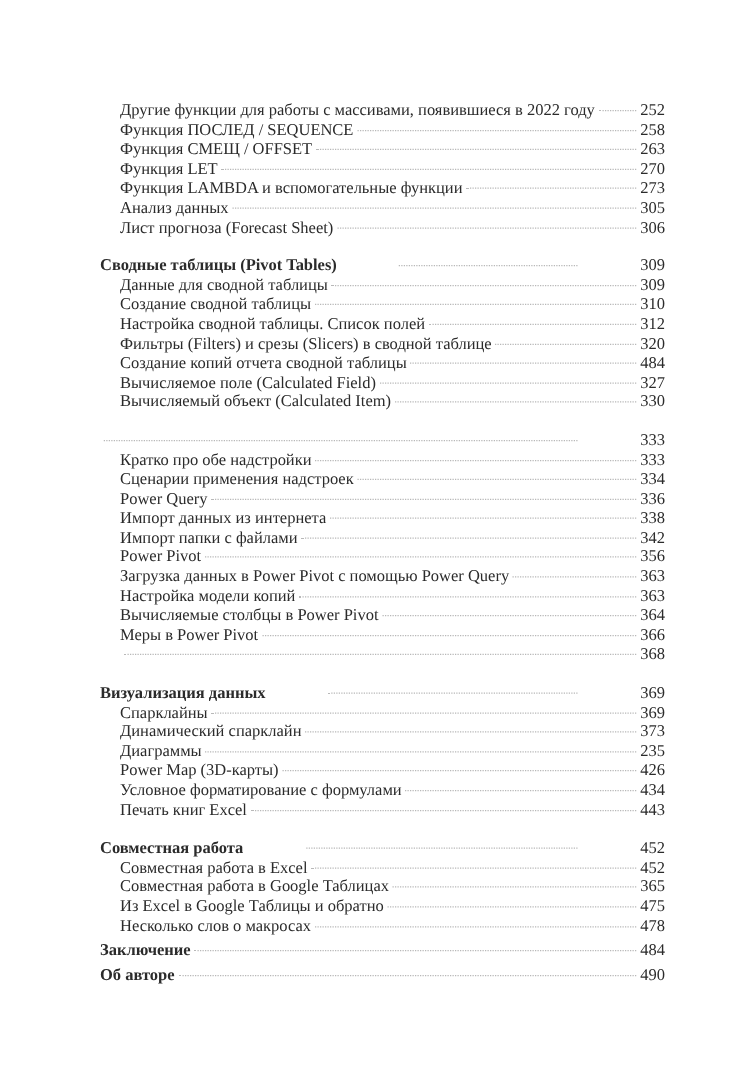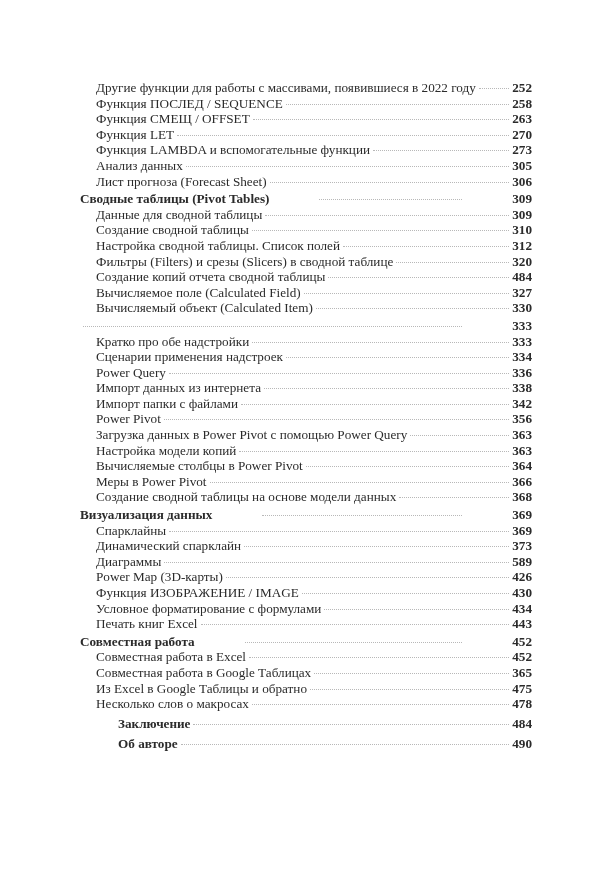--- a/index.html
+++ b/index.html
@@ -7,28 +7,28 @@
   .page {
     position: absolute; left: 80px; top: 80px; width: 452px;
     font-family: "Liberation Serif", "DejaVu Serif", serif;
     font-size: 13.2px; color: #2b2b2b;
   }
   .row {
     display: flex; align-items: baseline; height: 15.6px; line-height: 15.6px;
     white-space: nowrap;
   }
   .row.sub { padding-left: 16px; }
-  .row.head { font-weight: bold; margin-top: 2px; gap: 47px; }
-  .row.top { font-weight: bold; margin-top: 4.2px; margin-left: 38px; }
+  .row.head { font-weight: bold; margin-top: 15px; gap: 47px; }
+  .row.top { font-weight: bold; margin-top: 4.2px; }
   .row .label { flex: 0 0 auto; }
   .row .leader {
     flex: 1 1 auto; margin: 0 3px; border-bottom: 1px dotted #b8b8b8;
     transform: translateY(-3px); min-width: 8px;
   }
-  .row .page-num { flex: 0 0 auto; font-weight: bold; text-align: center; }
+  .row .page-num { flex: 0 0 auto; font-weight: normal; text-align: center; }
 </style>
 </head>
 <body>
 
 <div class="page" id="toc">
     <div class="row sub">
       <span class="label">Другие функции для работы с массивами, появившиеся в 2022 году</span>
       <span class="leader"></span>
       <span class="page-num">252</span>
     </div>
@@ -150,21 +150,20 @@
       <span class="label">Вычисляемые столбцы в Power Pivot</span>
       <span class="leader"></span>
       <span class="page-num">364</span>
     </div>
     <div class="row sub">
       <span class="label">Меры в Power Pivot</span>
       <span class="leader"></span>
       <span class="page-num">366</span>
     </div>
     <div class="row sub">
-      <span class="label">Создание сводной таблицы на основе модели данных</span>
       <span class="leader"></span>
       <span class="page-num">368</span>
     </div>
     <div class="row head">
       <span class="label">Визуализация данных</span>
       <span class="leader"></span>
       <span class="page-num">369</span>
     </div>
     <div class="row sub">
       <span class="label">Спарклайны</span>
@@ -172,31 +171,26 @@
       <span class="page-num">369</span>
     </div>
     <div class="row sub">
       <span class="label">Динамический спарклайн</span>
       <span class="leader"></span>
       <span class="page-num">373</span>
     </div>
     <div class="row sub">
       <span class="label">Диаграммы</span>
       <span class="leader"></span>
-      <span class="page-num">589</span>
+      <span class="page-num">235</span>
     </div>
     <div class="row sub">
       <span class="label">Power Map (3D-карты)</span>
       <span class="leader"></span>
       <span class="page-num">426</span>
-    </div>
-    <div class="row sub">
-      <span class="label">Функция ИЗОБРАЖЕНИЕ / IMAGE</span>
-      <span class="leader"></span>
-      <span class="page-num">430</span>
     </div>
     <div class="row sub">
       <span class="label">Условное форматирование с формулами</span>
       <span class="leader"></span>
       <span class="page-num">434</span>
     </div>
     <div class="row sub">
       <span class="label">Печать книг Excel</span>
       <span class="leader"></span>
       <span class="page-num">443</span>

